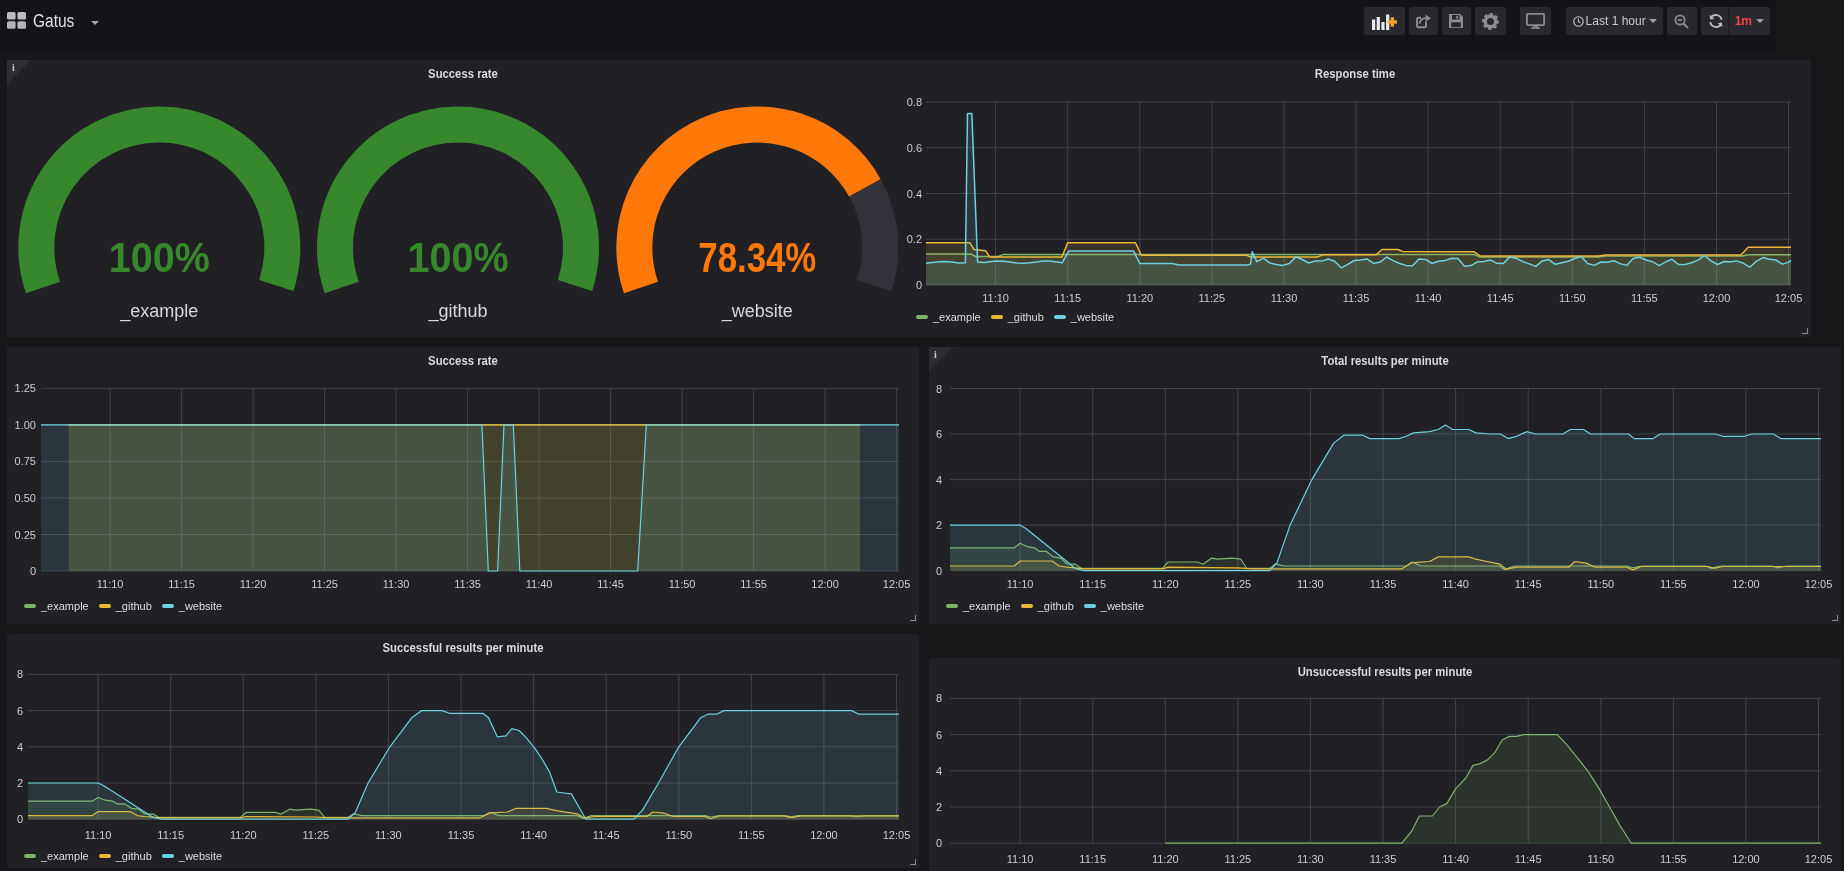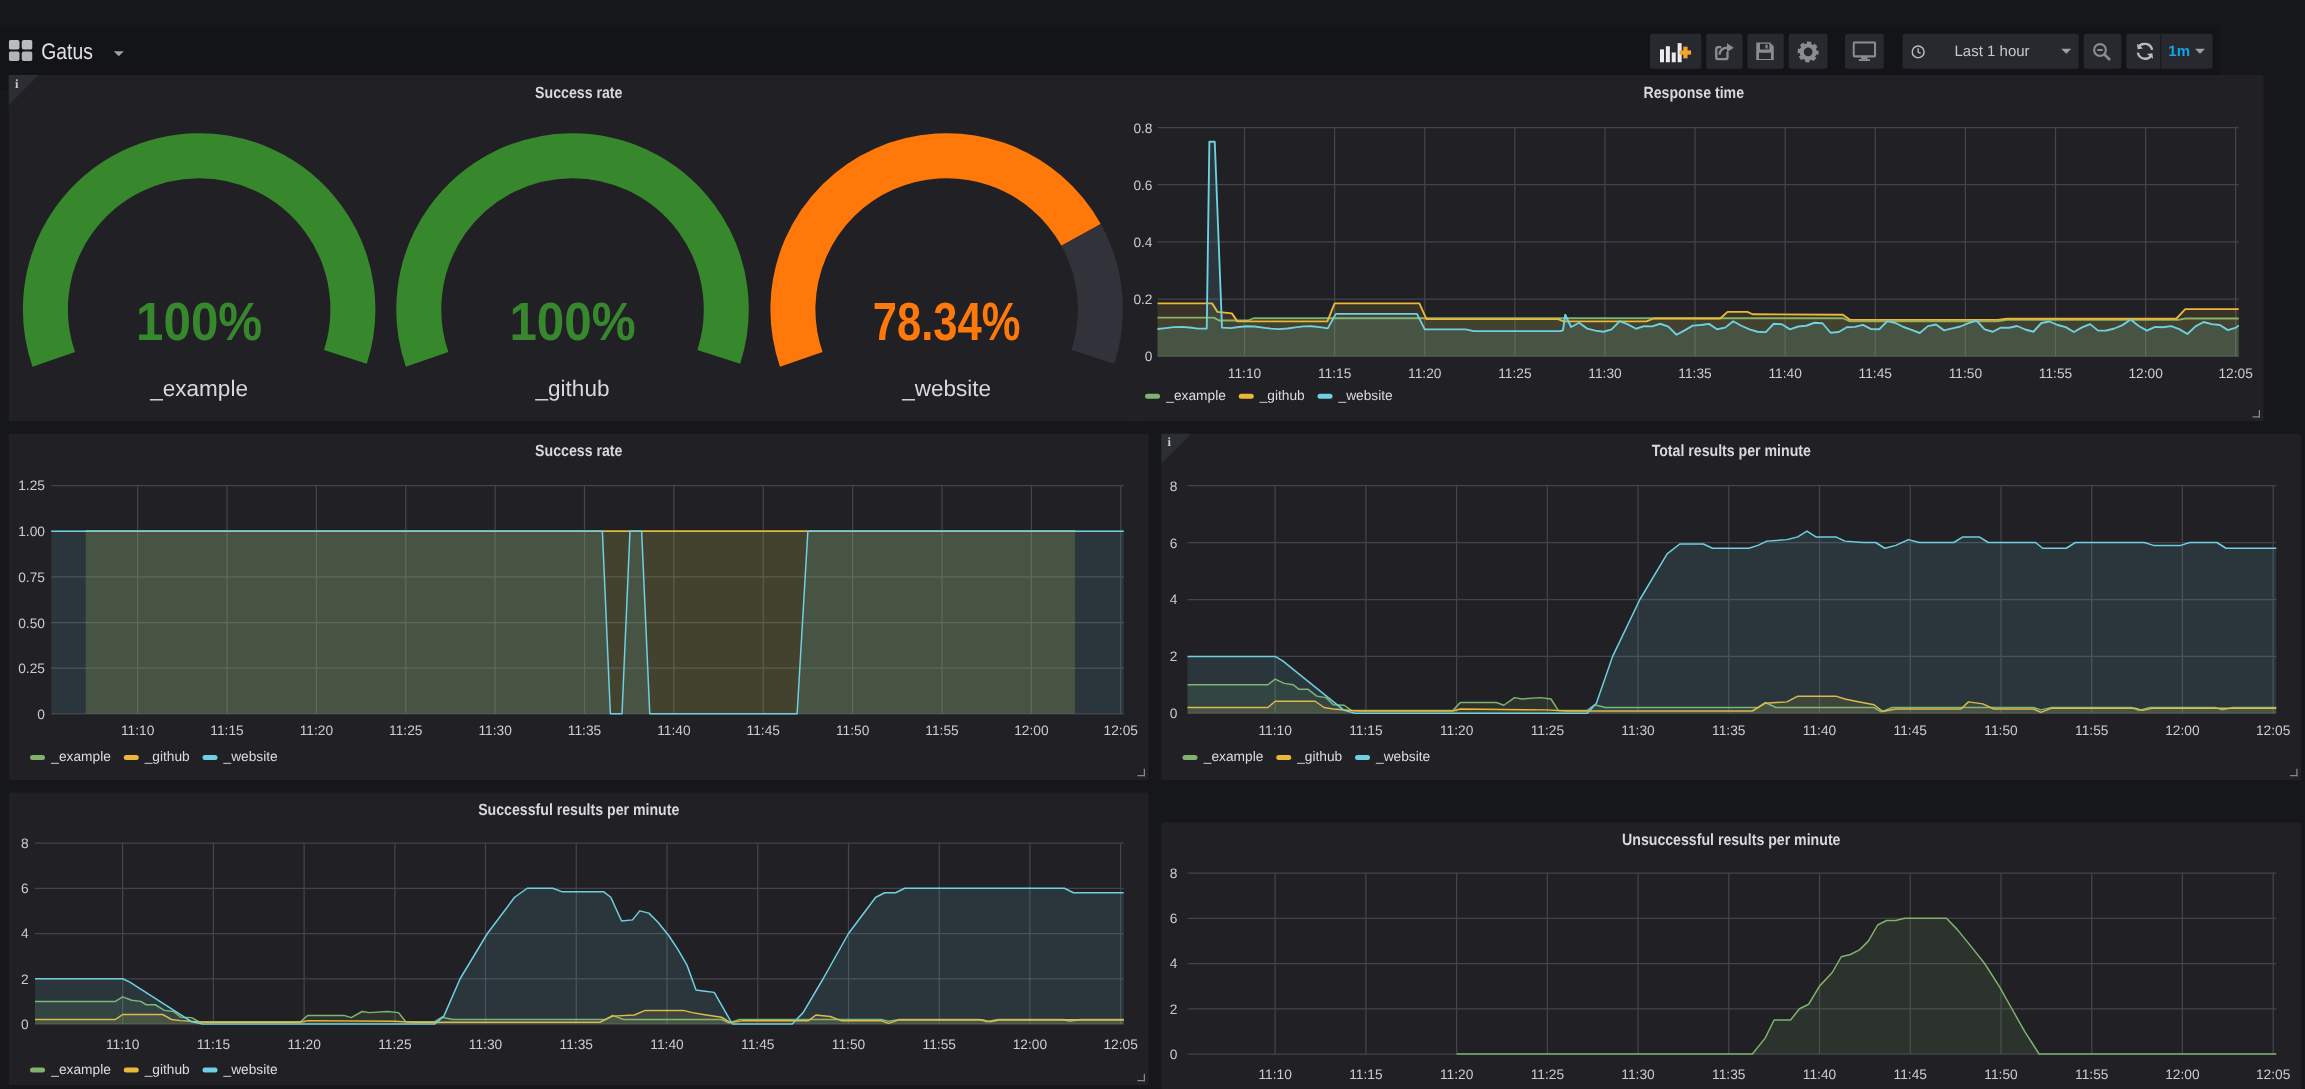--- a/index.html
+++ b/index.html
@@ -1,27 +1,27 @@
 <!DOCTYPE html>
 <html><head><meta charset="utf-8"><title>Gatus - Grafana</title>
 <style>
 * { margin:0; padding:0; box-sizing:border-box; }
 html,body { width:1844px; height:871px; background:#161719; overflow:hidden;
   font-family:"Liberation Sans",sans-serif; }
-.navbar { position:absolute; left:0; top:0; width:1776px; height:52px; background:#131417;margin-top:20px; }
+.navbar { position:absolute; left:0; top:0; width:1776px; height:52px; background:#131417; }
 .logo { position:absolute; left:7px; top:12px; }
 .dbtitle { position:absolute; left:33px; top:11px; font-size:18px; color:#e0e0e0; display:inline-block; transform:scaleX(0.86); transform-origin:0 50%; }
 .caret { display:inline-block; width:0; height:0; border-left:4px solid transparent;
   border-right:4px solid transparent; border-top:4px solid #9fa1a4; vertical-align:middle; }
 .navbar > .caret { position:absolute; left:82px; top:21px; }
 .toolbar { position:absolute; right:6px; top:7px; height:28px; display:flex; align-items:center; }
 .tbtn { height:28px; min-width:29px; background:#28292e; border-radius:2px; margin-left:4px;
   display:flex; align-items:center; justify-content:center; color:#c7c8ca; font-size:12px; }
 .tsp { width:10px; }
-.tlong { padding:0 6px 0 7px;gap:22px; }
+.tlong { padding:0 6px 0 7px; }
 .tref { padding:0 6px; }
 .tdiv { width:1px; height:28px; background:#1b1c1f; }
 .panel { position:absolute; background:#212125; border-radius:2px; }
 .ptitle { position:absolute; left:0; right:0; top:6px; text-align:center; color:#d8d9da;
   font-size:13px; font-weight:700; transform:scaleX(0.87); }
 .ax { font:400 11px "Liberation Sans",sans-serif; fill:#cbccce; }
 .legend { position:absolute; left:17px; display:flex; align-items:center; height:10px; }
 .ld { width:12px; height:4px; border-radius:2px; margin-right:5px; }
 .ln { color:#dcdddf; font-size:11px; margin-right:10px; }
 .info-corner { position:absolute; left:0; top:0; width:0; height:0;
@@ -98,21 +98,21 @@
       </svg>
     </div>
     <div class="tbtn tref" style="margin-left:4px">
       <svg width="14" height="14" viewBox="0 0 14 14" style="margin:0 5px 0 2px">
         <path d="M12.7 5.9 a6 6 0 0 0 -10.9 -2.2" fill="none" stroke="#b9bbbd" stroke-width="1.9"></path>
         <path d="M0.6 1.0 l0.5 4.4 4.4 -0.6 z" fill="#b9bbbd"></path>
         <path d="M1.3 8.1 a6 6 0 0 0 10.9 2.2" fill="none" stroke="#b9bbbd" stroke-width="1.9"></path>
         <path d="M13.4 13 l-0.5 -4.4 -4.4 0.6 z" fill="#b9bbbd"></path>
       </svg>
       <span class="tdiv"></span>
-      <span style="color:#0ea5e9;font-weight:700;margin:0 4px 0 6px">1m</span>
+      <span style="color:#ef4444;font-weight:700;margin:0 4px 0 6px">1m</span>
       <span class="caret"></span>
     </div>
   </div>
 </div>
 
 <div class="panel" style="left:7px;top:60px;width:912px;height:277px">
     <div class="info-corner"></div>
     <div class="info-i">i</div>
     <div class="ptitle">Success rate</div>
     <div class="rsz"></div>

